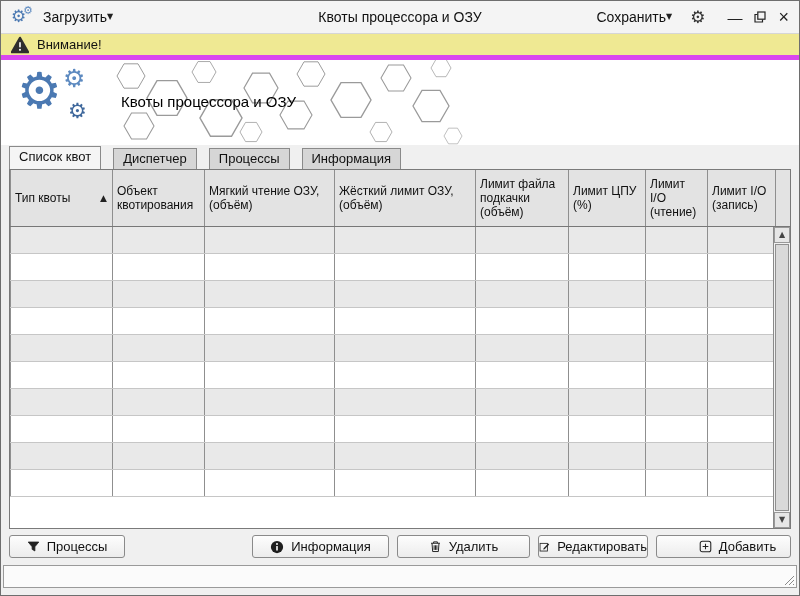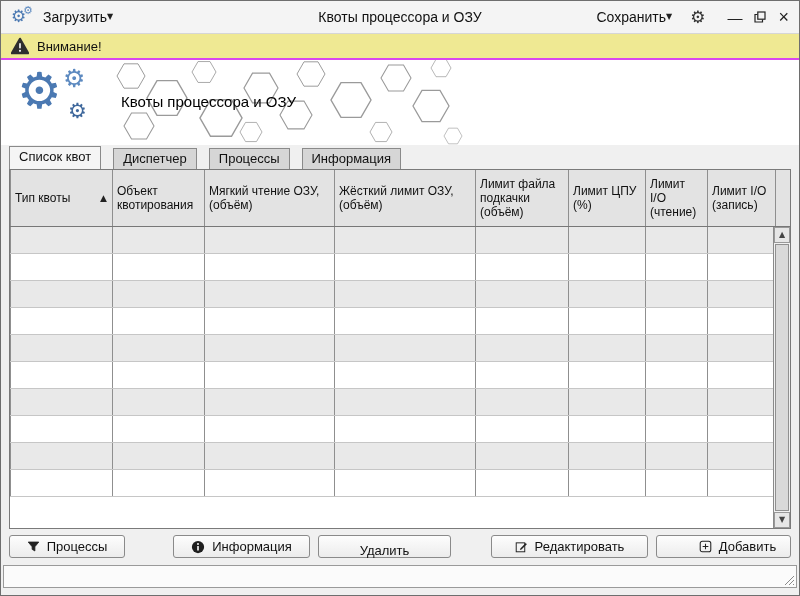--- a/index.html
+++ b/index.html
@@ -20,21 +20,21 @@
   .app-logo .g1 { position:absolute; left:0; top:2px; font-size:17px; color:#4b79b2; }
   .app-logo .g2 { position:absolute; left:12px; top:-1px; font-size:11px; color:#5d8ac0; }
   .tb-btn { display:flex; align-items:center; background:transparent; border:none;
             font-size:14px; color:#111; cursor:pointer; font-family:inherit; }
   .caret { font-size:8px; color:#222; }
   .gear-btn { font-size:17px; color:#333; cursor:pointer; margin:0 14px 0 10px; }
   .winctl { display:flex; align-items:center; gap:12px; }
   .winctl .wbtn { font-size:15px; color:#222; cursor:pointer; line-height:1; display:flex; align-items:center; }
 
   
-  .warning { height:26px; flex:0 0 26px; background:#efe993; border-bottom:2px solid #d946ef;
+  .warning { height:26px; flex:0 0 26px; background:#efe993; border-bottom:5px solid #d946ef;
              display:flex; align-items:center; gap:8px; padding:0 10px; }
   .warning .wtext { font-size:13px; color:#111; }
 
   
   .hero { height:85px; flex:0 0 85px; background:#fff; position:relative; overflow:hidden; }
   .hero-logo { position:absolute; left:16px; top:8px; width:92px; height:70px; }
   .hero-logo .g1 { position:absolute; left:0; top:-2px; font-size:50px; color:#4b79b2; }
   .hero-logo .g2 { position:absolute; left:46px; top:-2px; font-size:25px; color:#5d8ac0; }
   .hero-logo .g3 { position:absolute; left:51px; top:33px; font-size:21px; color:#3f689c; }
   .hex-svg { position:absolute; left:108px; top:0; }
@@ -70,22 +70,22 @@
   .sb-thumb { position:absolute; left:1px; right:1px; top:17px; bottom:17px; background:#d9d9d9;
               border:1px solid #909090; cursor:grab; }
 
   
   .actions { height:23px; flex:0 0 23px; margin:6px 8px 0; display:flex; gap:8px; }
   .btn { display:flex; align-items:center; justify-content:center; gap:7px; height:23px;
          border:1px solid #8a8a8a; border-radius:3px; background:linear-gradient(#fdfdfd,#ececec);
          font-size:13px; color:#111; cursor:pointer; font-family:inherit; }
   .btn-filters { width:116px; }
   .btn-info { width:137px; margin-left:auto; }
-  .btn-delete { width:133px;flex-direction:column; }
-  .btn-edit { width:157px;margin-left:32px; }
+  .btn-delete { width:133px; }
+  .btn-edit { width:110px; }
   .btn-add { width:135px;padding-left:28px; }
 
   
   .statusbar { height:23px; flex:0 0 23px; margin:7px 2px 2px; border:1px solid #9a9a9a;
                background:#fbfbfb; position:relative; }
   .grip { position:absolute; right:1px; bottom:1px; }
 </style>
 </head>
 <body>
 

